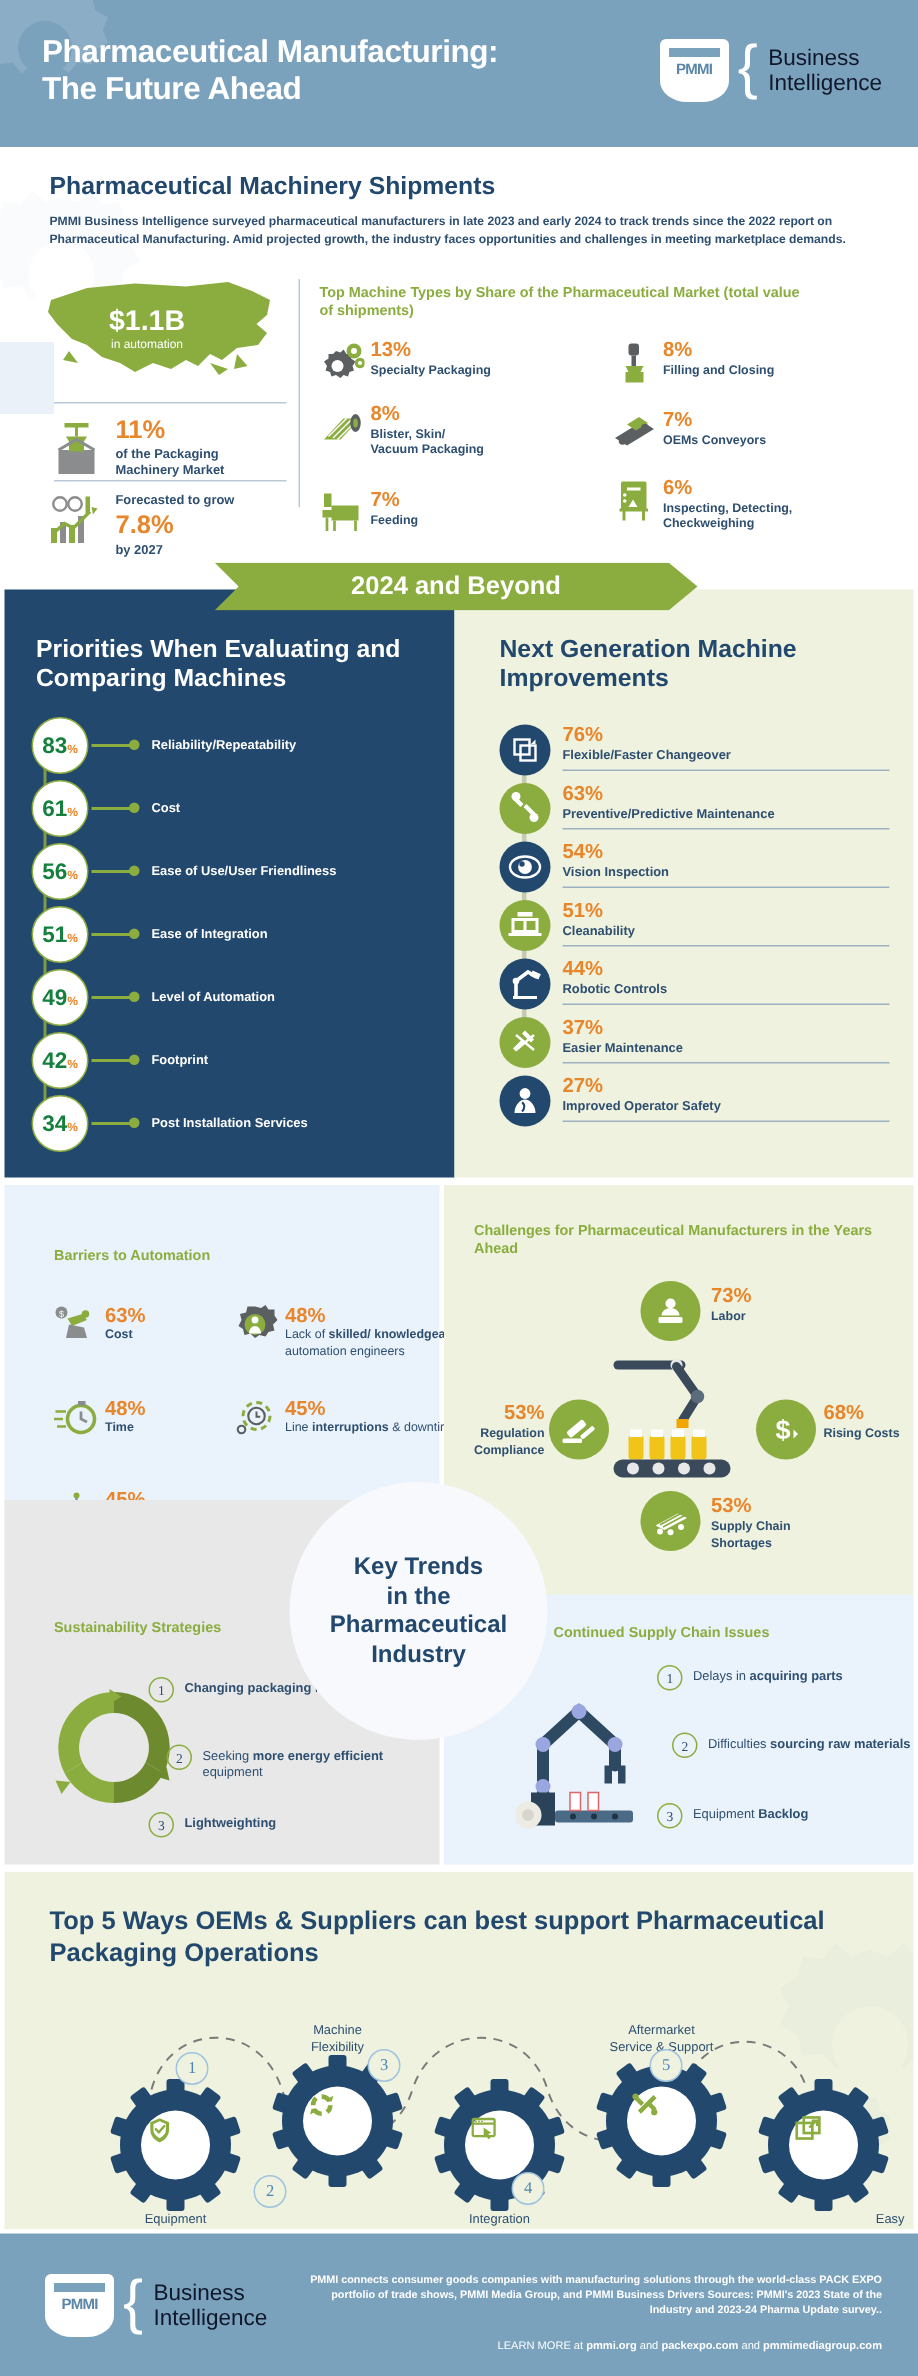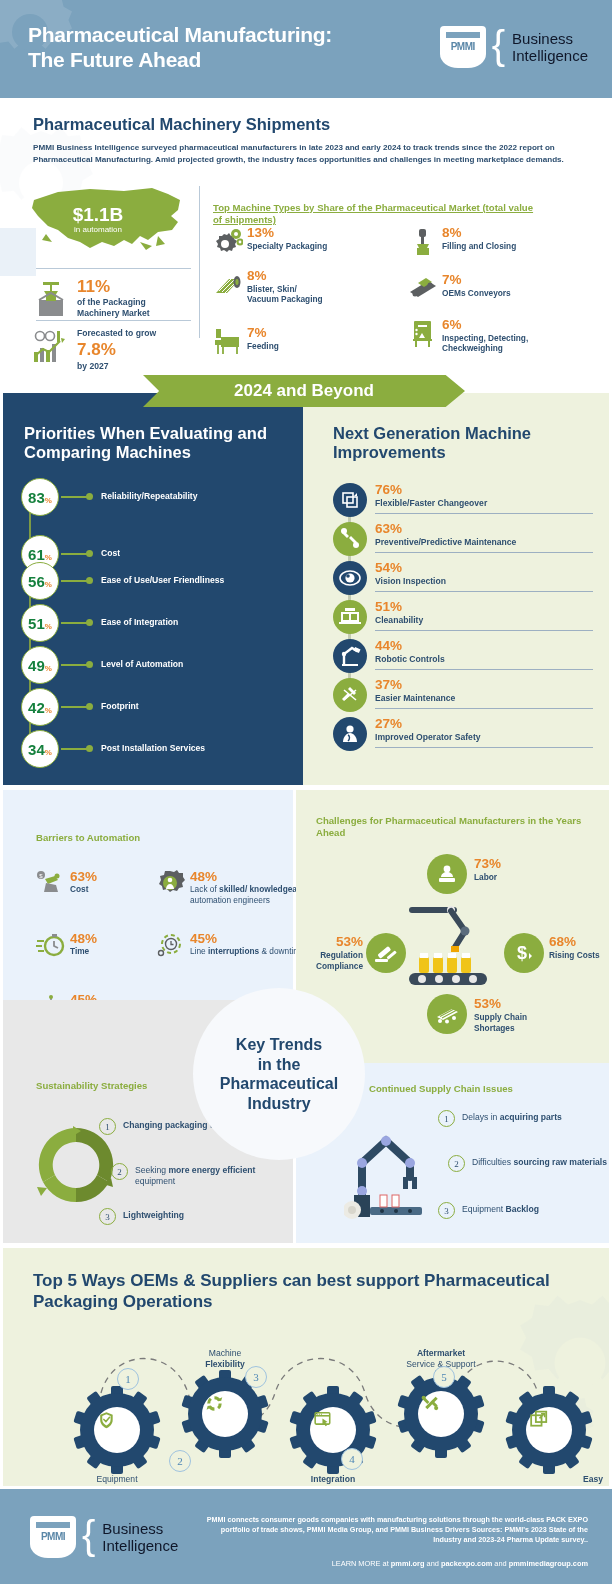--- a/index.html
+++ b/index.html
@@ -54,21 +54,21 @@
   .map-wrap { position:absolute; left:28px; top:88px; width:163px; height:74px; }
   .map-wrap svg { position:absolute; left:0; top:0; }
   .map-val { position:absolute; left:0; top:18px; width:140px; text-align:center; color:#fff; font-size:19px; font-weight:bold;}
   .map-sub { position:absolute; left:0; top:39px; width:140px; text-align:center; color:#fff; font-size:8px;}
   .hr-left { position:absolute; background:#b9c9d8; height:1px; left:36px; width:155px;}
   .stat-row { position:absolute; }
   .stat-pct { color:#e8862c; font-size:17px; font-weight:bold; line-height:18px;}
   .stat-lbl { color:#2e4f70; font-size:8.6px; line-height:11px; font-weight:bold;}
   .vdiv { position:absolute; left:199px; top:88px; width:1px; height:152px; background:#b9c9d8;}
 
-  .mt-title { position:absolute; left:213px; top:104px; width:330px; font-size:9.6px; line-height:12.4px; font-weight:bold; color:#8bad3f;text-decoration:underline;}
+  .mt-title { position:absolute; left:213px; top:92px; width:330px; font-size:9.6px; line-height:12.4px; font-weight:bold; color:#8bad3f;}
   .mt-item { position:absolute; width:180px; }
   .mt-icon { position:absolute; left:0; top:2px; width:30px; height:28px;}
   .mt-pct { position:absolute; left:34px; top:0; color:#e8862c; font-size:13.5px; font-weight:bold; line-height:14px;}
   .mt-lbl { position:absolute; left:34px; top:15px; width:150px; color:#2e4f70; font-size:8.3px; line-height:10.4px; font-weight:bold;}
 
   
   .banner-wrap { position:absolute; left:0; top:375px; width:568px; height:36px; z-index:6;}
   .banner {
     position:absolute; left:143px; top:0; width:322px; height:32px;
     background:#8bad3f; color:#fff; font-size:17px; font-weight:bold;
@@ -136,21 +136,21 @@
   .num-txt { font-size:8.6px; line-height:11px; color:#2e4f70; padding-top:2px;}
   .num-txt b { font-weight:bold;}
 
   
   .top5 { position:absolute; left:3px; top:1248px; width:606px; height:238px; background:#eef2de; overflow:hidden;}
   .top5 .bggear1 { position:absolute; right:-46px; top:40px; width:150px; height:150px; opacity:.35;}
   .top5 .bggear2 { position:absolute; right:6px; top:140px; width:92px; height:92px; opacity:.35;}
   .top5 h2 { position:absolute; left:30px; top:22px; width:520px; font-size:17px; line-height:21px; font-weight:bold; color:#22486e;}
   .gear-item { position:absolute; width:108px; text-align:center;}
   .gear-cap { font-size:8.6px; line-height:11px; color:#2e4f70;}
-  .gear-cap b { font-weight:bold;}
+  .gear-cap b { font-weight:normal;}
   .step-badge {
     position:absolute; width:22px; height:22px; border-radius:50%; background:#eef2de;
     border:1px solid #9fc3de; color:#4e87b5; font-size:11px; line-height:20px; text-align:center;
     font-family:"Liberation Serif", serif; z-index:4;
   }
 
   
   .footer { position:absolute; left:0; top:1489px; width:612px; height:95px; background:#7ba2bd;}
   .footer .flogo { position:absolute; left:30px; top:27px;}
   .footer .ftext { position:absolute; right:24px; top:26px; width:390px; text-align:right; color:#fff; font-size:7.2px; line-height:10.2px; font-weight:bold;}
@@ -321,21 +321,21 @@
     <div id="pri-list">
         <div class="pri-item" style="top: 85px;">
           <div class="pri-bubble">
             <span class="n">83</span>
             <span class="p">%</span>
           </div>
           <div class="pri-line"></div>
           <div class="pri-dot"></div>
           <div class="pri-lbl">Reliability/Repeatability</div>
         </div>
-        <div class="pri-item" style="top: 142px;">
+        <div class="pri-item" style="top: 127px;">
           <div class="pri-bubble">
             <span class="n">61</span>
             <span class="p">%</span>
           </div>
           <div class="pri-line"></div>
           <div class="pri-dot"></div>
           <div class="pri-lbl">Cost</div>
         </div>
         <div class="pri-item" style="top: 169px;">
           <div class="pri-bubble">

